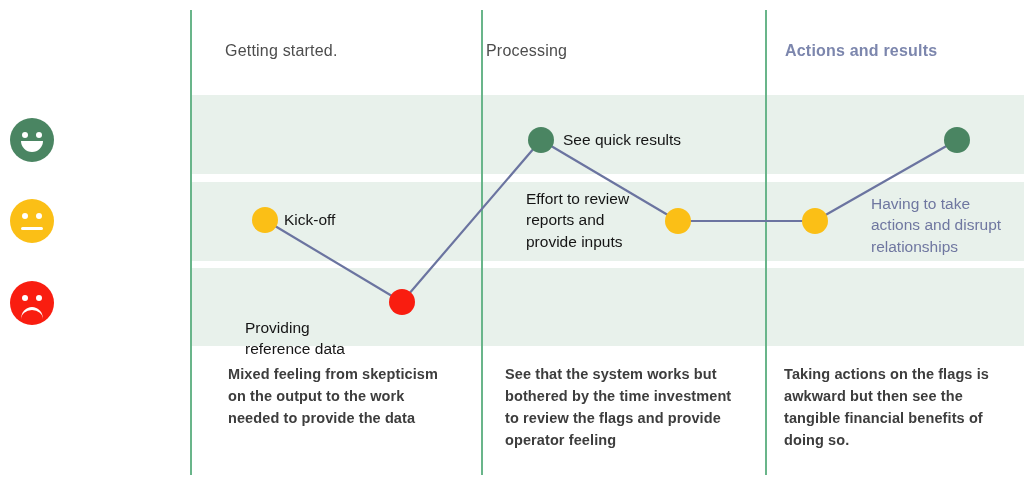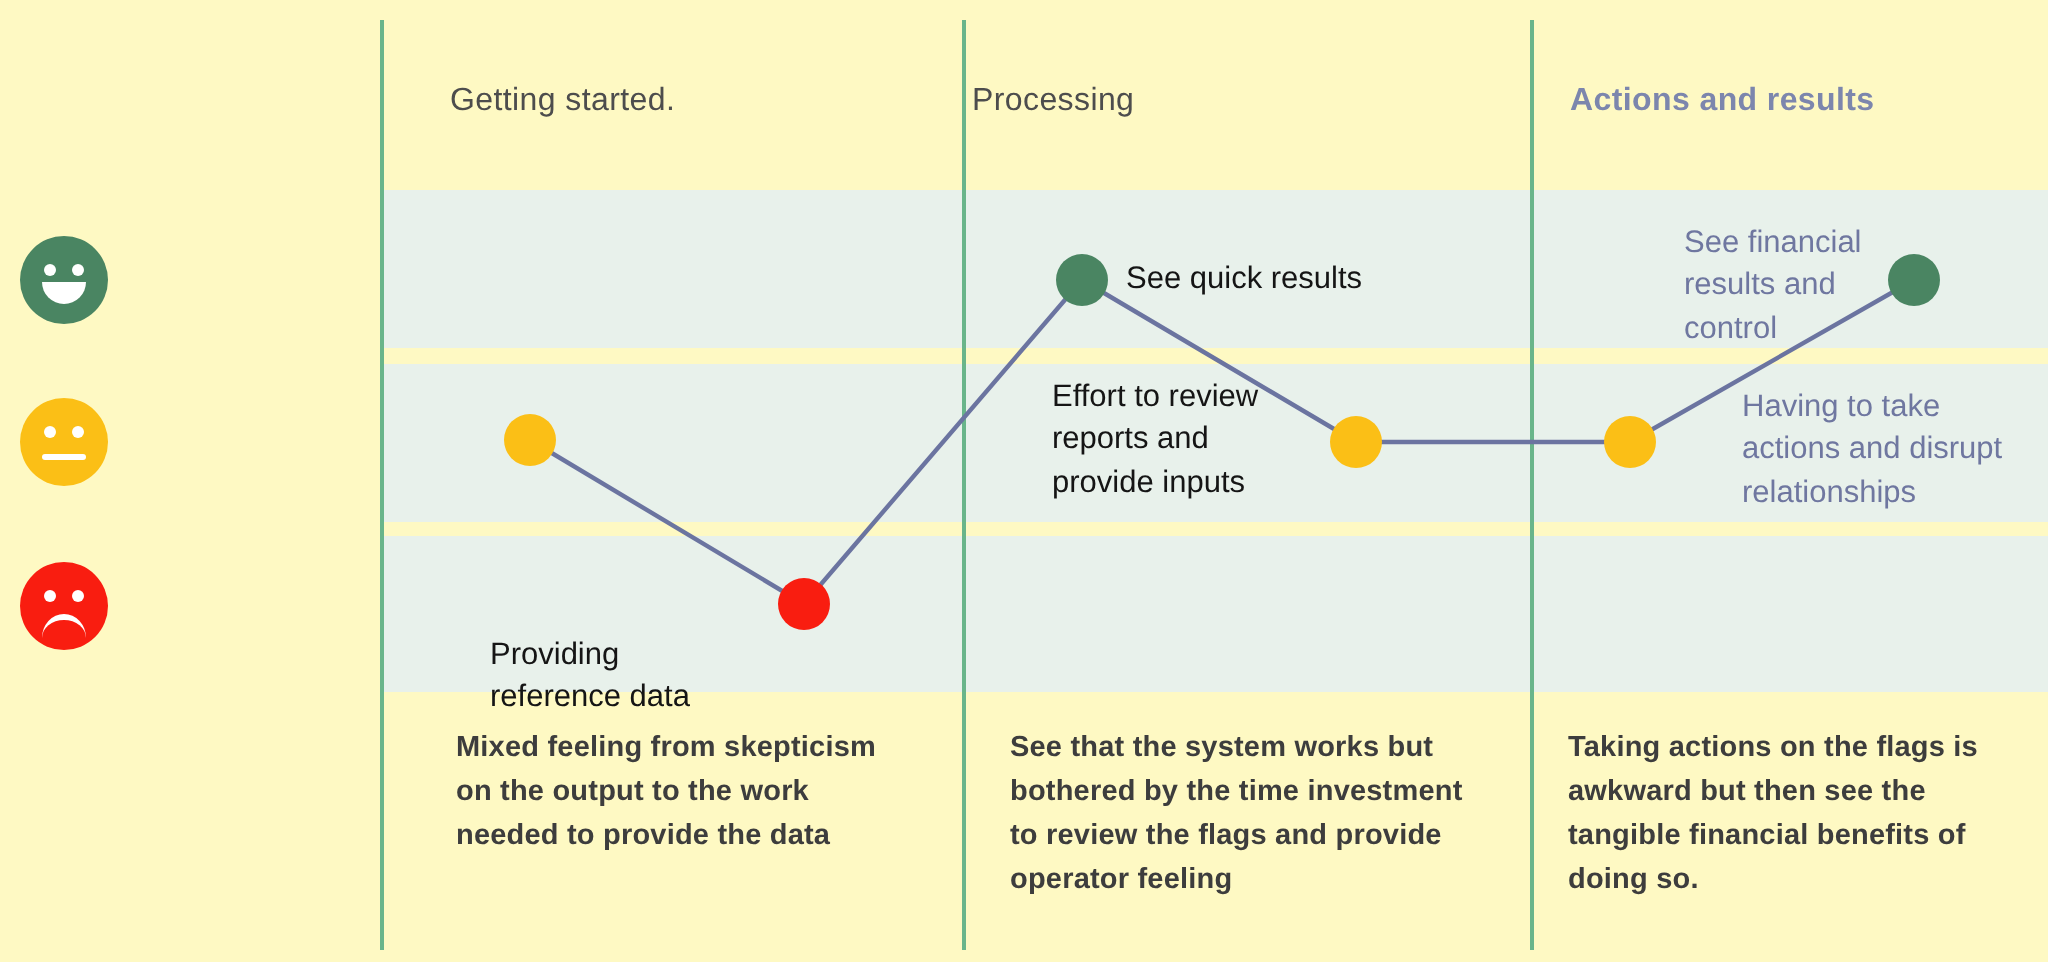--- a/index.html
+++ b/index.html
@@ -4,21 +4,21 @@
 <style>
   html, body {
     margin: 0;
     padding: 0;
     background: #000000;
   }
   #root {
     position: relative;
     width: 1024px;
     height: 481px;
-    background: #fef9c3;
+    background: #ffffff;
     overflow: hidden;
     font-family: "Liberation Sans", sans-serif;
   }
 
   
   .face {
     position: absolute;
     width: 44px;
     height: 44px;
     border-radius: 50%;
@@ -175,35 +175,33 @@
     <polyline points="265,220 402,302 541,140 678,221 815,221 957,140" fill="none" stroke="#6b74a0" stroke-width="2.2" stroke-linejoin="round" stroke-linecap="round"></polyline>
   </svg>
 
   <div class="dot" style="left:252px; top:207px; width:26px; height:26px; background:#fbbf16;"></div>
   <div class="dot" style="left:389px; top:289px; width:26px; height:26px; background:#f91d10;"></div>
   <div class="dot" style="left:528px; top:127px; width:26px; height:26px; background:#4a8562;"></div>
   <div class="dot" style="left:665px; top:208px; width:26px; height:26px; background:#fbbf16;"></div>
   <div class="dot" style="left:802px; top:208px; width:26px; height:26px; background:#fbbf16;"></div>
   <div class="dot" style="left:944px; top:127px; width:26px; height:26px; background:#4a8562;"></div>
 
+  <div class="point-label" style="left:284px; top:209px; width:160px; white-space:pre-line;">Kick-off</div>
 
   <div class="point-label" style="left:245px; top:281px; width:155px; white-space:pre-line;margin-top:36px;">Providing
 reference data</div>
 
   <div class="point-label" style="left:563px; top:129px; width:190px; white-space:pre-line;">See quick results</div>
 
   <div class="point-label" style="left:526px; top:188px; width:155px; white-space:pre-line;">Effort to review
 reports and
 provide inputs</div>
 
   <div class="point-label slate" style="left:842px; top:193px; width:180px; white-space:pre-line;margin-left:29px;">Having to take
 actions and disrupt
 relationships</div>
 
-  <div class="point-label slate" style="left:842px; top:111px; width:112px; white-space:pre-line;">See financial
-results and
-control</div>
 
   <div class="summary" style="left:228px; width:225px;">Mixed feeling from skepticism on the output to the work needed to provide the data</div>
   <div class="summary" style="left:505px; width:230px;">See that the system works but bothered by the time investment to review the flags and provide operator feeling</div>
   <div class="summary" style="left:784px; width:218px;">Taking actions on the flags is awkward but then see the tangible financial benefits of doing so.</div>
 
 </div>
 
 </body></html>

